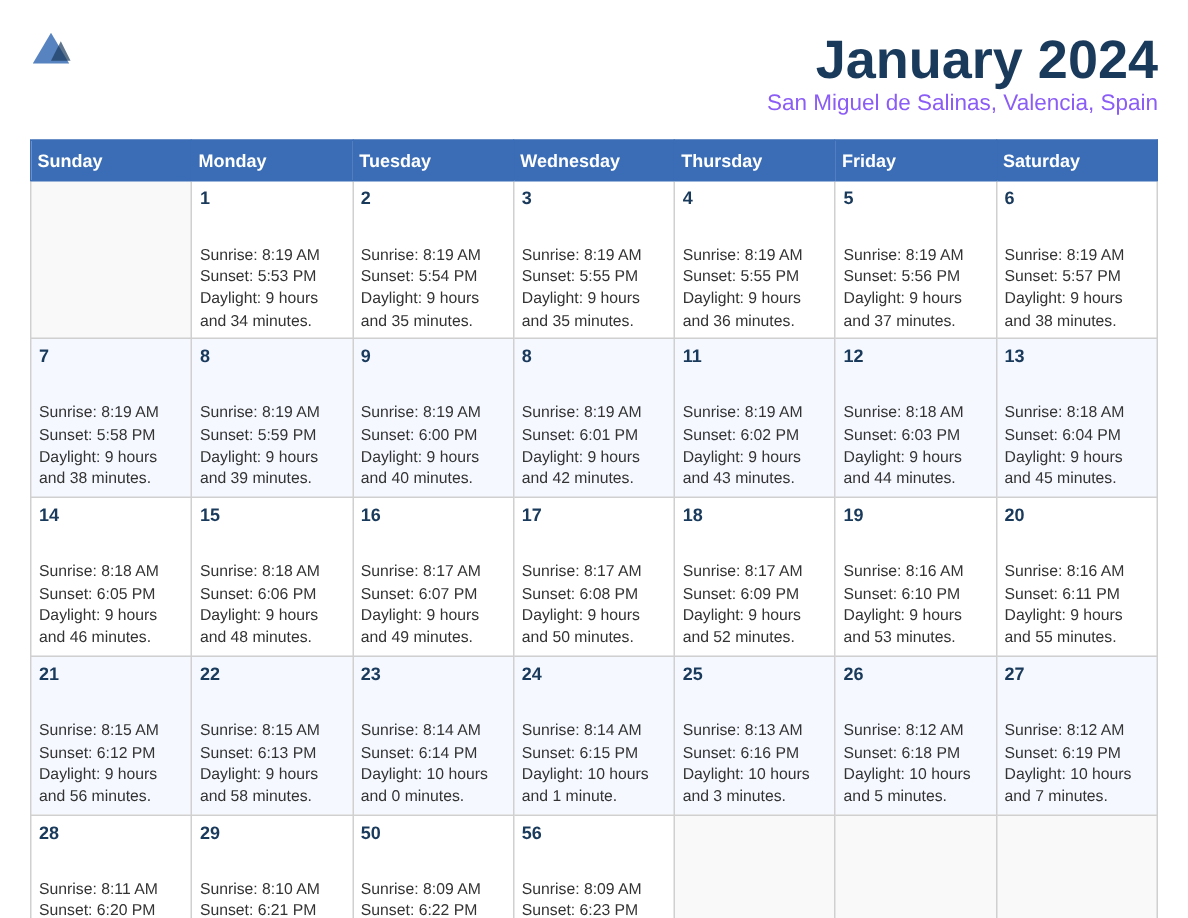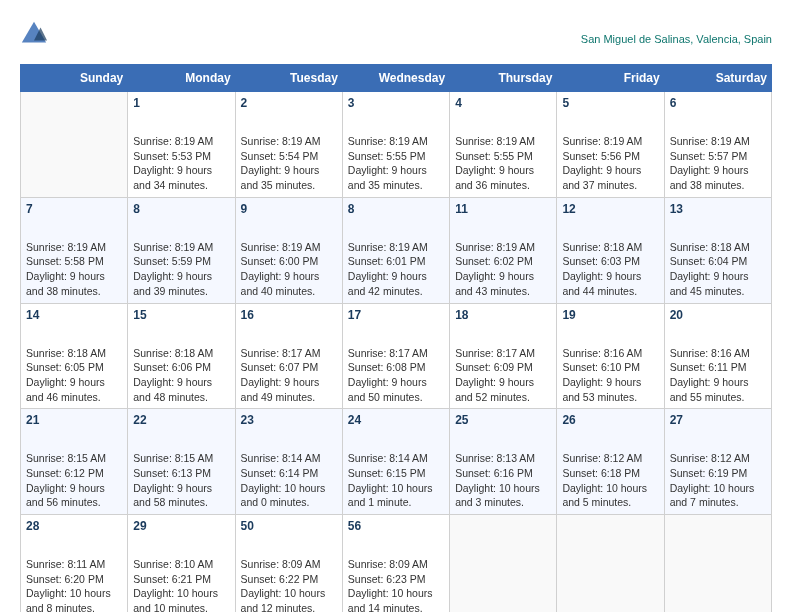--- a/index.html
+++ b/index.html
@@ -38,34 +38,34 @@
     .title-block {
       text-align: right;
     }
     .month-title {
       font-size: 36px;
       font-weight: bold;
       color: #1a3a5c;
       line-height: 1.1;
     }
     .location {
-      font-size: 11px;
-      color: #0f766e;
-      margin-top: 13px;
+      font-size: 15px;
+      color: #8b5cf6;
+      margin-top: 0;
     }
     .calendar {
       width: 100%;
       border-collapse: collapse;
       font-size: 11px;
     }
     .calendar th {
       background-color: #3a6db5;
       color: #fff;
       padding: 6px 4px;
-      text-align: right;
+      text-align: left;
       font-weight: bold;
       font-size: 12px;
       border: 1px solid #3a6db5;
     }
     .calendar td {
       border: 1px solid #d0d0d0;
       vertical-align: top;
       padding: 4px 5px;
       width: 107px;
       min-height: 80px;
@@ -94,20 +94,21 @@
 <body>
 
 <div class="header">
   <div class="logo">
     <svg class="logo-icon" viewBox="0 0 30 30" xmlns="http://www.w3.org/2000/svg">
       <polygon points="15,2 28,24 2,24" fill="#3a6db5" opacity="0.85"></polygon>
       <polygon points="22,8 29,22 15,22" fill="#1a3a5c" opacity="0.7"></polygon>
     </svg>
   </div>
   <div class="title-block">
+    <div class="month-title">January 2024</div>
     <div class="location">San Miguel de Salinas, Valencia, Spain</div>
   </div>
 </div>
 
 <table class="calendar">
   <thead>
     <tr id="header-row">
     <th>Sunday</th>
         <th>Monday</th>
         <th>Tuesday</th>

